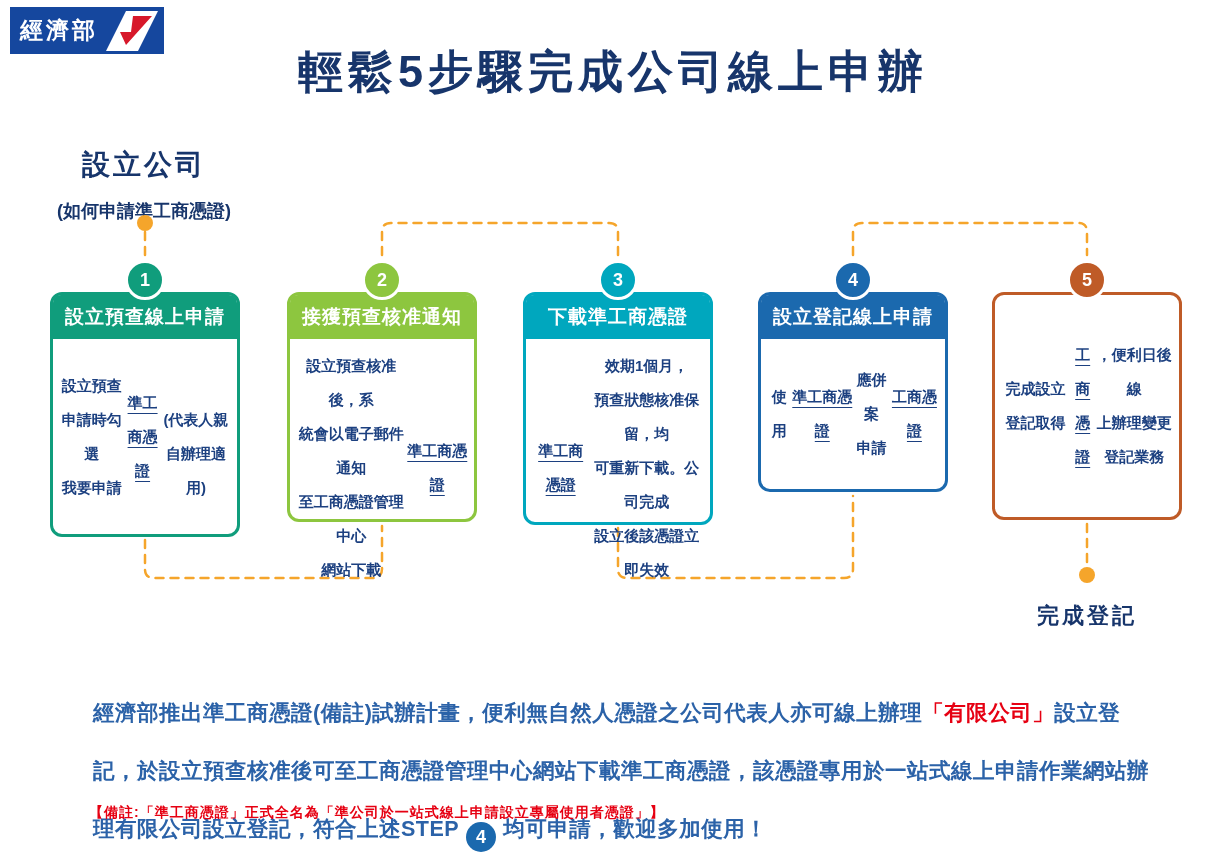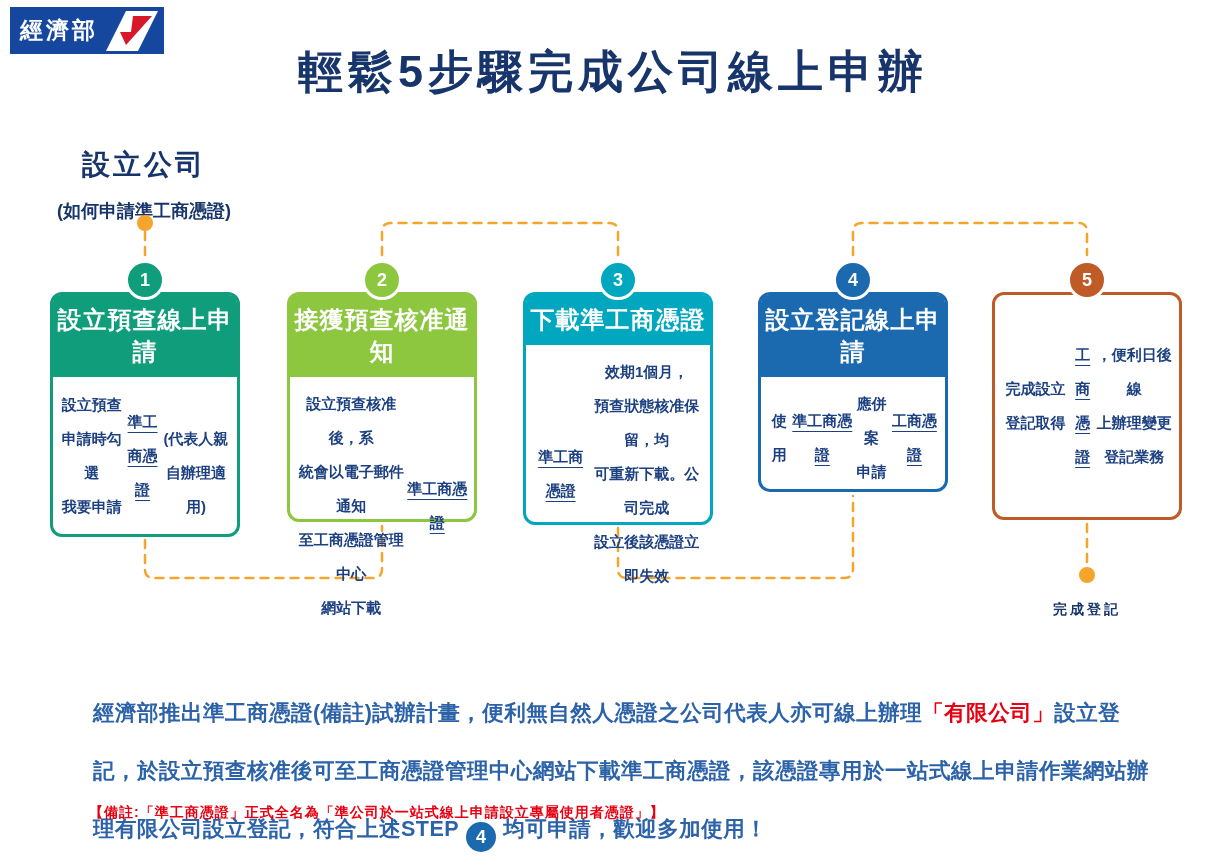--- a/index.html
+++ b/index.html
@@ -15,39 +15,39 @@
     font-size:45px; font-weight:800; color:var(--navy,#17356B); letter-spacing:5px;margin-top:24px; }
 
   
   .start-label { position:absolute; left:18px; top:146px; width:252px; text-align:center; color:var(--navy,#17356B); }
   .start-label .l1 { font-size:28px; font-weight:bold; letter-spacing:3px; }
   .start-label .l2 { font-size:18px; font-weight:600; margin-top:15px; }
   .dot { position:absolute; width:16px; height:16px; border-radius:50%; background:var(--orange,#F5A52B); z-index:2; }
   .dot.start { left:137px; top:215px; }
   .dot.end   { left:1079px; top:567px; }
   .end-label { position:absolute; left:1017px; top:601px; width:140px; text-align:center;
-    color:var(--navy,#17356B); font-size:14px; font-weight:bold; letter-spacing:3px; }
+    color:var(--navy,#17356B); font-size:22px; font-weight:bold; letter-spacing:3px; }
 
   
   .connector-svg { position:absolute; left:0; top:0; z-index:0; pointer-events:none; }
   .conn { stroke:var(--orange,#F5A52B); stroke-width:2.5; fill:none; stroke-dasharray:8 7; stroke-linecap:round; }
 
   
   .step-card { position:absolute; top:292px; width:190px; background:#fff;
     border:3px solid var(--c,#888); border-radius:12px; display:flex; flex-direction:column; z-index:1; }
   .c1 { left:50px;  height:245px; }
   .c2 { left:287px; height:230px; }
   .c3 { left:523px; height:233px; }
   .c4 { left:758px; height:200px; }
   .c5 { left:992px; height:228px; }
   .card-num { position:absolute; top:-35px; left:50%; transform:translateX(-50%);
     width:34px; height:34px; box-sizing:content-box; border-radius:50%;
     background:var(--c,#888); border:3px solid #fff; color:#fff; font-size:18px; font-weight:bold;
     display:flex; align-items:center; justify-content:center; z-index:2; }
-  .card-header { background:var(--c,#888); color:#fff; font-size:24px; font-weight:bold;
+  .card-header { background:var(--c,#888); color:#fff; font-size:19px; font-weight:bold;
     text-align:center; padding:9px 2px; border-radius:8px 8px 0 0; letter-spacing:1px; }
   .card-body { flex:1; display:flex; align-items:center; justify-content:center; padding:10px 6px;
     color:#1C4080; font-size:15px; font-weight:600; line-height:34px; text-align:center; white-space:pre-line; }
   .ul { text-decoration:underline; text-underline-offset:5px; }
 
   
   .footer-para { position:absolute; left:93px; top:684px; width:1068px;
     color:var(--text-blue,#2B62A8); font-size:21.5px; font-weight:600; line-height:58px; letter-spacing:0.5px; }
   .footer-para .red { color:var(--red,#E60012); font-weight:bold; }
   .inline-badge { display:inline-flex; width:30px; height:30px; border-radius:50%;

